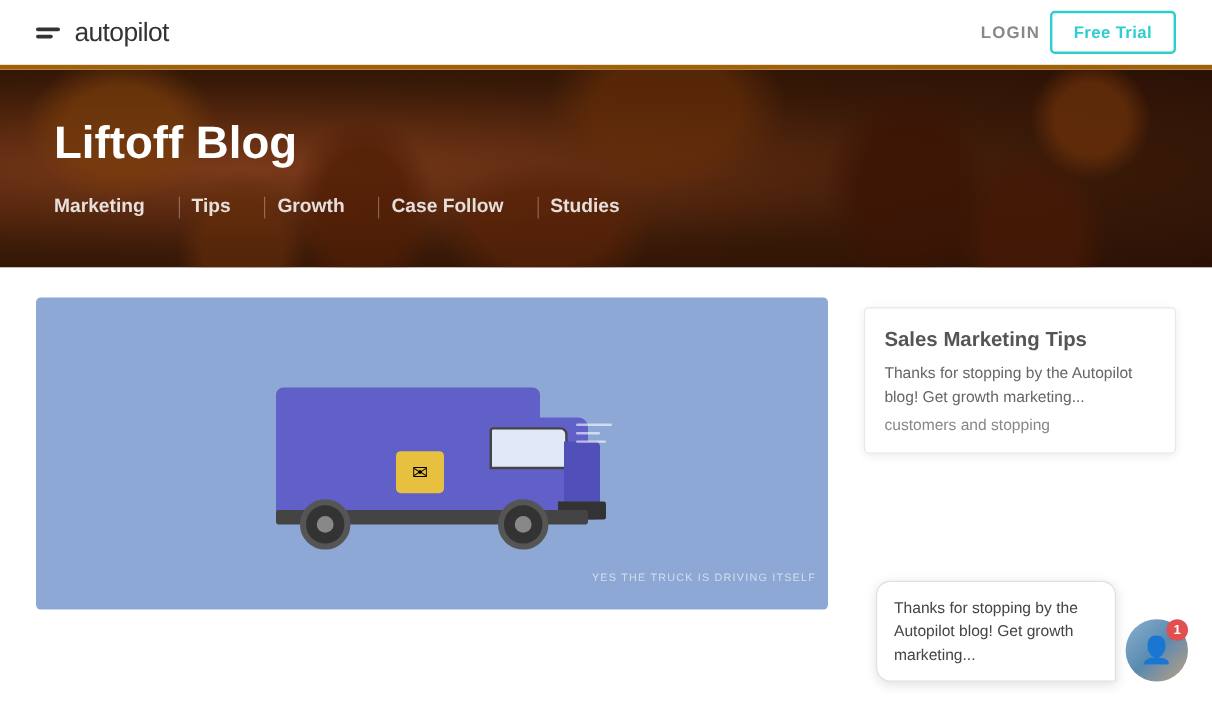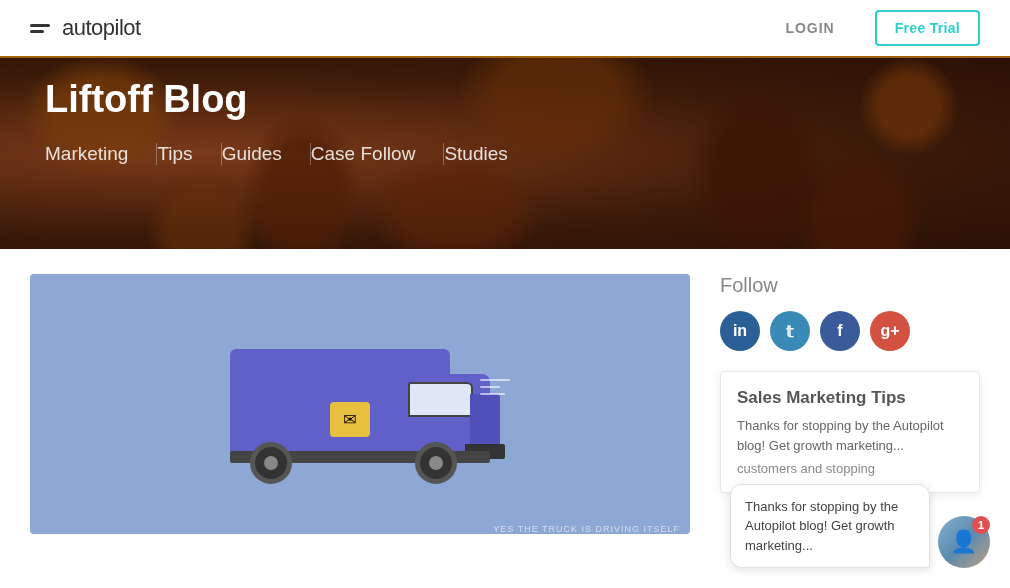--- a/index.html
+++ b/index.html
@@ -6,21 +6,21 @@
     body { font-family: -apple-system, BlinkMacSystemFont, 'Segoe UI', Arial, sans-serif; background: #fff; width: 1010px; }
 
     
     .header {
       display: flex;
       align-items: center;
       justify-content: space-between;
       padding: 0 30px;
       height: 58px;
       background: #fff;
-      border-bottom: 2px solid #a16207;
+      border-bottom: 4px solid #a16207;
     }
     .logo {
       display: flex;
       align-items: center;
       gap: 8px;
     }
     .logo-icon {
       display: flex;
       flex-direction: column;
       gap: 3px;
@@ -57,33 +57,32 @@
     .free-trial-btn {
       font-size: 14px;
       font-weight: 600;
       color: #2ecece;
       border: 2px solid #2ecece;
       padding: 8px 18px;
       border-radius: 4px;
       background: none;
       cursor: pointer;
       letter-spacing: 0.3px;
-      margin-left: 32px;
     }
 
     
     .hero {
       position: relative;
       width: 100%;
-      height: 191px;
+      height: 165px;
       overflow: hidden;
       display: flex;
       flex-direction: column;
-      justify-content: flex-start;
-      padding: 20px 45px;
+      justify-content: center;
+      padding: 36px 45px;
     }
     .hero-bg {
       position: absolute;
       inset: 0;
       background: radial-gradient(ellipse at 20% 50%, #7a3a1a 0%, #5c2a10 30%, #3a1a08 60%, #2a1005 100%);
     }
     
     .hero-bg::before {
       content: '';
       position: absolute;
@@ -107,26 +106,27 @@
       margin-bottom: 22px;
     }
     .hero-nav {
       position: relative;
       z-index: 1;
       display: flex;
       gap: 0;
       align-items: center;
     }
     .hero-nav-item {
-      font-size: 19px;
+      font-size: 16px;
       color: rgba(255,255,255,0.85);
       cursor: pointer;
       padding: 0 28px 0 0;
-      margin-right: 0;
+      margin-right: 10px;
       border-right: 1px solid rgba(255,255,255,0.3);
+      font-weight: bold;
     }
     .hero-nav-item:last-child { border-right: none; }
 
     
     .main {
       padding: 25px 30px;
       display: flex;
       gap: 30px;
       min-height: 300px;
     }
@@ -249,21 +249,21 @@
       flex-direction: column;
       gap: 5px;
     }
     .truck-line {
       height: 2px;
       background: rgba(255,255,255,0.6);
       border-radius: 1px;
     }
     .caption {
       position: absolute;
-      bottom: 0;
+      bottom: 22px;
       right: 10px;
       font-size: 9px;
       color: rgba(255,255,255,0.6);
       letter-spacing: 1px;
       text-transform: uppercase;
     }
 
     
     .sidebar {
       flex: 1;
@@ -394,21 +394,21 @@
     <button class="free-trial-btn">Free Trial</button>
   </div>
 </header>
 
 <section class="hero">
   <div class="hero-bg"></div>
   <h1 class="hero-title">Liftoff Blog</h1>
   <nav class="hero-nav">
     <span class="hero-nav-item">Marketing</span>
     <span class="hero-nav-item">Tips</span>
-    <span class="hero-nav-item">Guides</span>
+    <span class="hero-nav-item">Growth</span>
     <span class="hero-nav-item">Case Follow</span>
     <span class="hero-nav-item">Studies</span>
   </nav>
 </section>
 
 <div class="main">
 
   <div class="content-left">
     <div class="blog-image-card">
 
@@ -427,29 +427,20 @@
           <div class="truck-line" style="width:30px;"></div>
           <div class="truck-line" style="width:20px;"></div>
           <div class="truck-line" style="width:25px;"></div>
         </div>
       </div>
       <span class="caption">YES THE TRUCK IS DRIVING ITSELF</span>
     </div>
   </div>
 
   <aside class="sidebar">
-    <div class="follow-section">
-      <h3 class="follow-title">Follow</h3>
-      <div class="social-icons">
-        <div class="social-icon social-linkedin">in</div>
-        <div class="social-icon social-twitter">𝕥</div>
-        <div class="social-icon social-facebook">f</div>
-        <div class="social-icon social-googleplus">g+</div>
-      </div>
-    </div>
 
     <div class="newsletter-card">
       <div class="newsletter-title">Sales Marketing Tips</div>
       <div class="newsletter-text">Thanks for stopping by the Autopilot blog! Get growth marketing...</div>
       <div class="newsletter-sub">customers and stopping</div>
     </div>
   </aside>
 </div>
 
 <div class="chat-widget">

